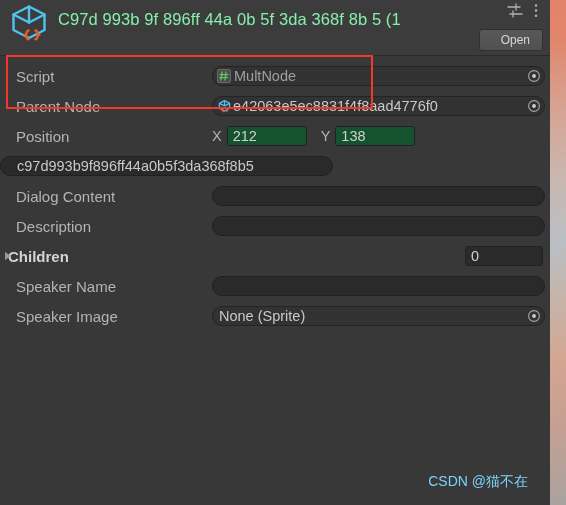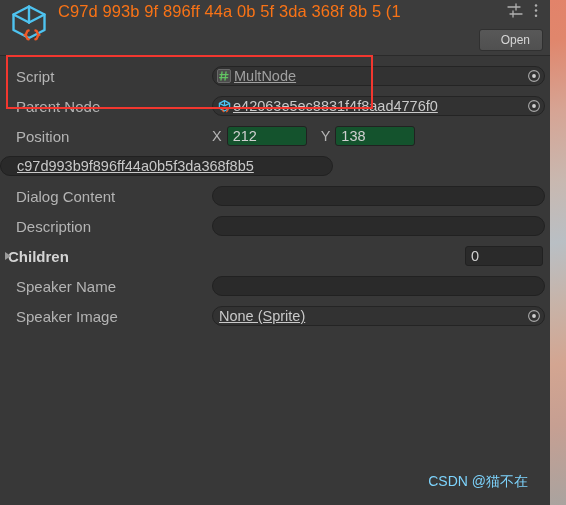--- a/index.html
+++ b/index.html
@@ -65,25 +65,25 @@
     position: absolute;
     left: 6px;
     top: 2px;
     width: 46px;
     height: 46px;
   }
 
   .asset-title {
     position: absolute;
     left: 58px;
-    top: 0px;
+    top: 8px;
     width: 448px;
     height: 22px;
     line-height: 22px;
-    color: #f97316;
+    color: #86efac;
     font-size: 16.5px;
     white-space: nowrap;
     overflow: hidden;
     text-overflow: clip;
     letter-spacing: 0.1px;
   }
 
   .header-tool {
     position: absolute;
     top: 2px;
@@ -160,21 +160,20 @@
     box-sizing: border-box;
     color: #c9c9c9;
     font-size: 14.5px;
     line-height: 18px;
     padding: 0 16px;
     overflow: hidden;
     white-space: nowrap;
     display: flex;
     align-items: center;
     cursor: text;
-    text-decoration: underline;
   }
 
   
   .objfield {
     background: #323232;
     border: 1px solid #242424;
     padding-left: 4px;
     padding-right: 22px;
   }
   .objfield.dim { color: #a0a0a0; }

